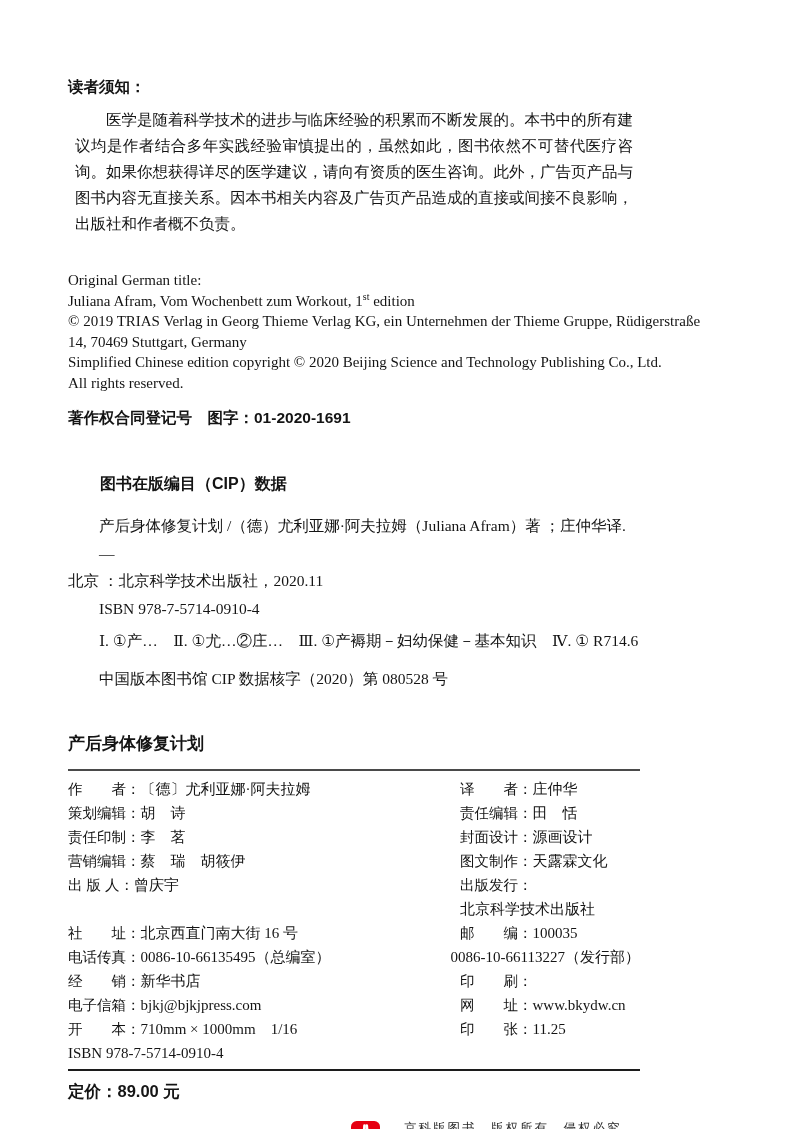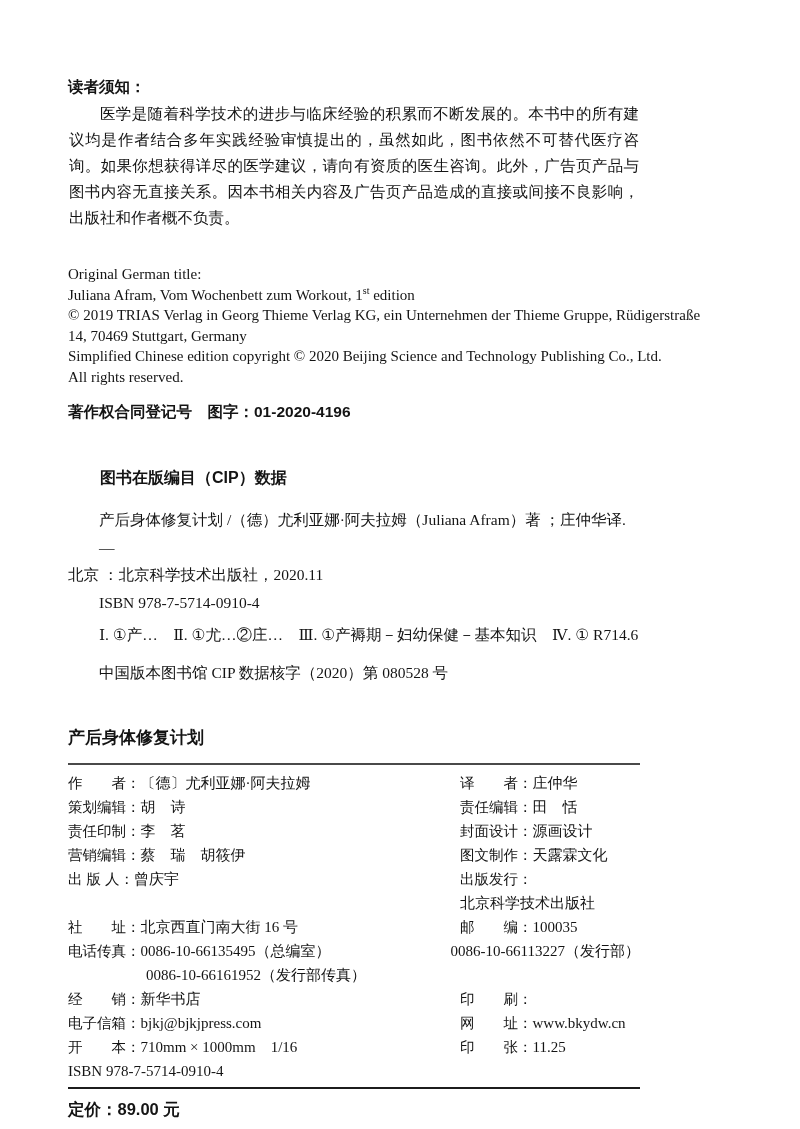--- a/index.html
+++ b/index.html
@@ -9,21 +9,21 @@
     background: #fff;
     padding: 74px 68px 0 68px;
     font-family: "Liberation Serif", "DejaVu Serif", serif;
     color: #141414;
     overflow: hidden;
   }
   .hei { font-family: "Liberation Sans", "DejaVu Sans", sans-serif; font-weight: 700; }
 
   
   .notice-title { font-size: 15.5px; line-height: 26px; }
-  .notice-body  { margin: 1px; font-size: 15.5px; line-height: 26px; text-align: justify; text-indent: 2em; }
+  .notice-body  { margin: 7px; font-size: 15.5px; line-height: 26px; text-align: justify; text-indent: 2em; }
 
   
   .english { margin-top: 33px; font-size: 15px; line-height: 20.5px; }
   .english .ln { white-space: nowrap; }
   .english sup { font-size: 10px; vertical-align: super; line-height: 0; }
 
   .registration { margin-top: 14px; font-size: 15.5px; line-height: 22px; }
 
   
   .cip { margin-top: 44px; }
@@ -64,21 +64,21 @@
 
   <section class="english">
     <div class="ln">Original German title:</div>
     <div class="ln"><span>Juliana Afram, Vom Wochenbett zum Workout, 1</span><sup>st</sup><span> edition</span></div>
     <div class="ln">© 2019 TRIAS Verlag in Georg Thieme Verlag KG, ein Unternehmen der Thieme Gruppe, Rüdigerstraße</div>
     <div class="ln">14, 70469 Stuttgart, Germany</div>
     <div class="ln">Simplified Chinese edition copyright © 2020 Beijing Science and Technology Publishing Co., Ltd.</div>
     <div class="ln">All rights reserved.</div>
   </section>
 
-  <div class="registration hei">著作权合同登记号　图字：01-2020-4196</div>
+  <div class="registration hei">著作权合同登记号　图字：01-2020-1691</div>
 
   <section class="cip">
     <div class="cip-title hei">图书在版编目（CIP）数据</div>
     <div class="cip-body">
       <div class="indent">产后身体修复计划 /（德）尤利亚娜·阿夫拉姆（Juliana Afram）著 ；庄仲华译. —</div>
       <div>北京 ：北京科学技术出版社，2020.11</div>
       <div class="indent">ISBN 978-7-5714-0910-4</div>
       <div class="indent cip-class">Ⅰ. ①产…　Ⅱ. ①尤…②庄…　Ⅲ. ①产褥期－妇幼保健－基本知识　Ⅳ. ① R714.6</div>
       <div class="indent cip-record">中国版本图书馆 CIP 数据核字（2020）第 080528 号</div>
     </div>
@@ -110,24 +110,20 @@
       </div>
       <div class="row">
         <div class="cell-l"><span class="lab">社　　址：</span><span class="val">北京西直门南大街 16 号</span></div>
         <div class="cell-r"><span class="lab">邮　　编：</span><span class="val">100035</span></div>
       </div>
       <div class="row">
         <div class="cell-l"><span class="lab">电话传真：</span><span class="val">0086-10-66135495（总编室）</span></div>
         <div class="cell-r"><span class="val">0086-10-66113227（发行部）</span></div>
       </div>
       <div class="row">
-        <div class="cell-l"><span class="val cont-pad">0086-10-66161952（发行部传真）</span></div>
-        <div class="cell-r"></div>
-      </div>
-      <div class="row">
         <div class="cell-l"><span class="lab">经　　销：</span><span class="val">新华书店</span></div>
         <div class="cell-r"><span class="lab">印　　刷：</span><span class="val"></span></div>
       </div>
       <div class="row">
         <div class="cell-l"><span class="lab">电子信箱：</span><span class="val">bjkj@bjkjpress.com</span></div>
         <div class="cell-r"><span class="lab">网　　址：</span><span class="val">www.bkydw.cn</span></div>
       </div>
       <div class="row">
         <div class="cell-l"><span class="lab">开　　本：</span><span class="val">710mm × 1000mm　1/16</span></div>
         <div class="cell-r"><span class="lab">印　　张：</span><span class="val">11.25</span></div>

